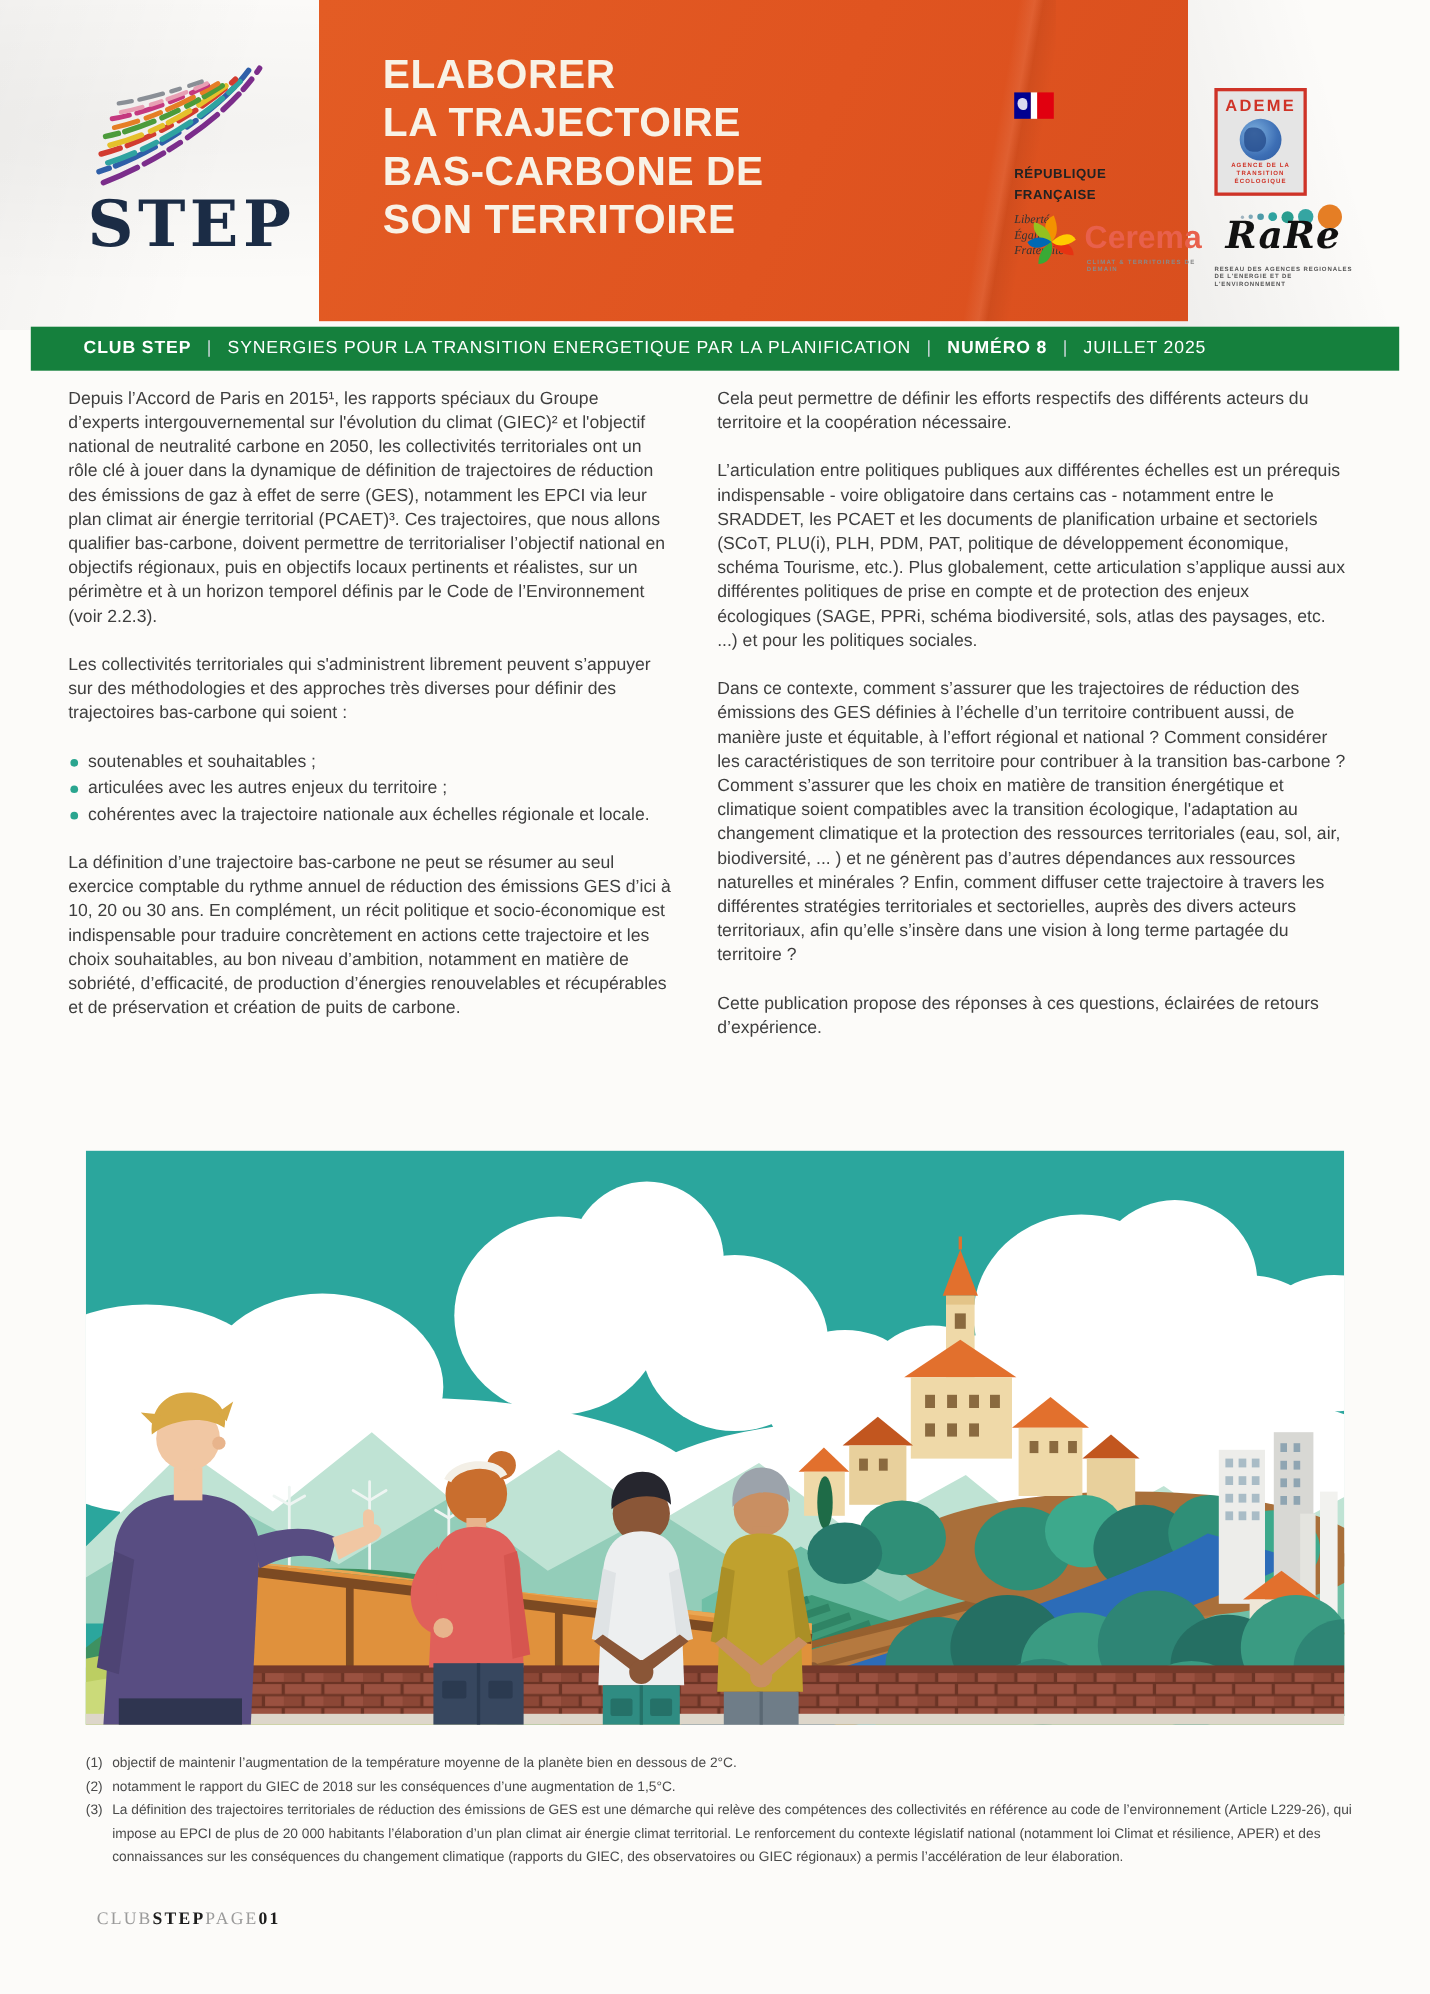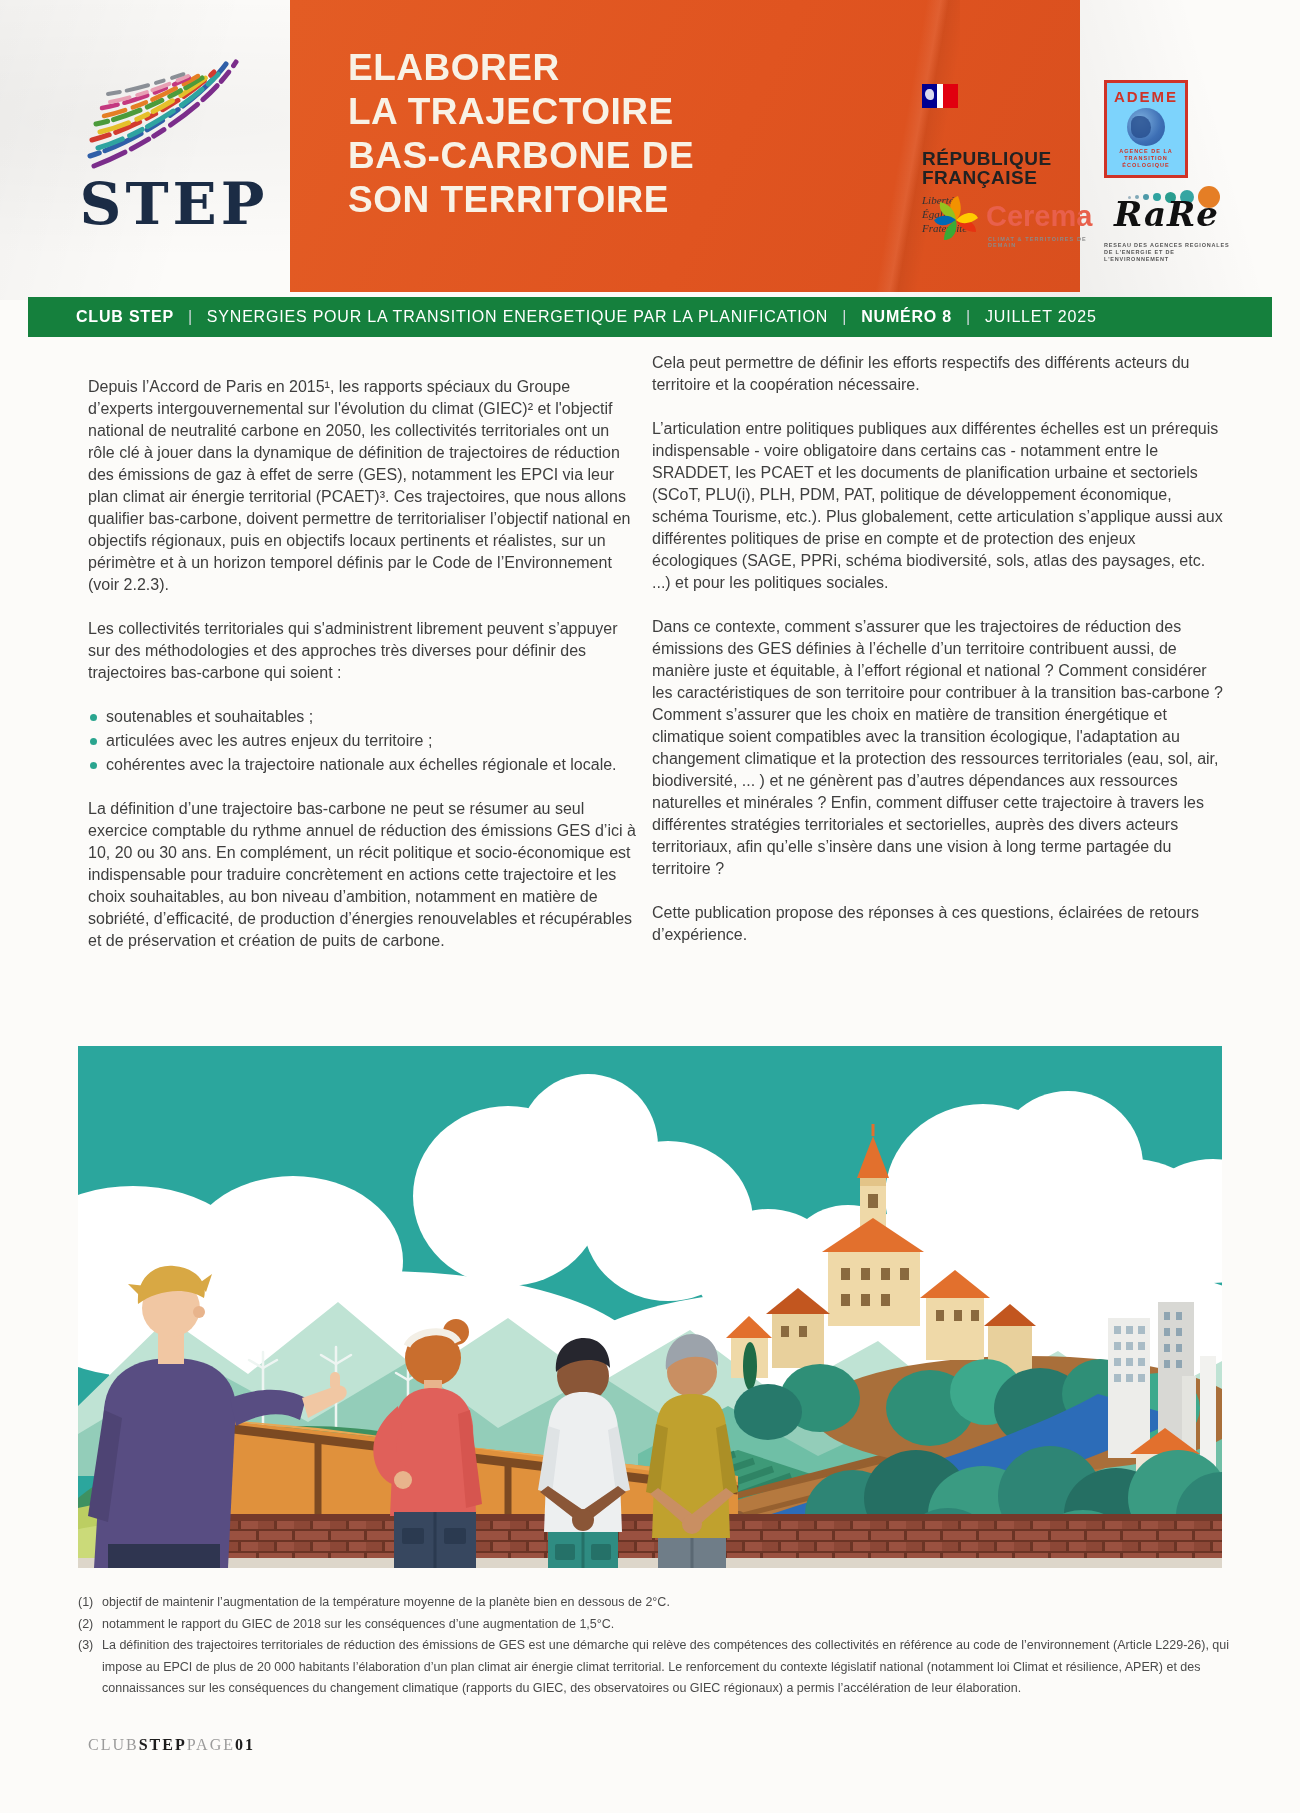--- a/index.html
+++ b/index.html
@@ -41,25 +41,25 @@
     margin-left:16px;
   }
 
   .logo-rf{position:absolute;left:922px;top:84px;width:150px;color:#222;}
   .rf-flag{display:flex;height:24px;width:42px;margin-bottom:6px;}
   .rf-flag .b{width:15px;background:#000091;position:relative;}
   .rf-flag .b::after{content:"";position:absolute;left:3px;top:5px;width:9px;height:11px;
      border-radius:50% 50% 40% 60%;background:rgba(255,255,255,0.85);}
   .rf-flag .w{width:6px;background:#fff;}
   .rf-flag .r{width:15px;background:#e1000f;}
-  .rf-name{font-weight:bold;font-size:19px;line-height:19px;letter-spacing:0.5px;margin-top:41px;}
+  .rf-name{font-weight:bold;font-size:12px;line-height:19px;letter-spacing:0.5px;margin-top:41px;}
   .rf-motto{margin-top:6px;font-family:Liberation Serif, serif;font-style:italic;
      font-size:11px;line-height:14px;color:#333;}
   .logo-ademe{
-    position:absolute;left:1104px;top:80px;width:84px;height:98px;background:#7dd3fc;
+    position:absolute;left:1104px;top:80px;width:84px;height:98px;background:#e5e5e5;
     border:3px solid #cf3327;box-sizing:border-box;text-align:center;
   }
   .ademe-name{color:#cf3327;font-weight:bold;font-size:15px;letter-spacing:2px;margin-top:5px;}
   .ademe-globe{width:38px;height:38px;border-radius:50%;margin:3px auto 2px;
      background:radial-gradient(circle at 35% 35%,#7fb2e0 0%,#3d6fb5 60%,#2d5a9e 100%);position:relative;overflow:hidden;}
   .ademe-globe::after{content:"";position:absolute;left:4px;top:8px;width:20px;height:22px;
      background:#274e8d;border-radius:40% 60% 55% 45%;opacity:.8;}
   .ademe-tag{color:#cf3327;font-weight:bold;font-size:5.5px;line-height:7px;letter-spacing:1px;}
   .logo-cerema{position:absolute;left:928px;top:194px;width:175px;height:60px;}
   .cerema-star{position:absolute;left:0;top:-2px;}
@@ -76,21 +76,21 @@
     position:absolute;left:28px;top:297px;width:1244px;height:40px;
     background:#15803d;display:flex;align-items:center;
     padding-left:48px;box-sizing:border-box;color:#fff;
     font-size:16px;letter-spacing:0.8px;white-space:nowrap;
   }
   .club-bar .bold{font-weight:bold;}
   .club-bar .sep{margin:0 14px;font-weight:300;color:#cfd8dc;}
 
   
   .col{position:absolute;top:352px;font-size:16px;line-height:22px;color:#3e3e3e;}
-  .col-left{left:88px;width:550px;margin-top:24px;}
+  .col-left{left:62px;width:550px;}
   .col-right{left:652px;width:572px;}
   .col p{margin:0 0 22px 0;}
   .col p:last-child{margin-bottom:0;}
   .col ul{list-style:none;margin:0 0 22px 0;padding:0;}
   .col li{position:relative;padding-left:18px;margin:0 0 2px 0;}
   .col li::before{content:"";position:absolute;left:2px;top:8px;width:7px;height:7px;
      border-radius:50%;background:#2aa58f;}
 
   
   .illustration{position:absolute;left:78px;top:1046px;width:1144px;height:522px;}

